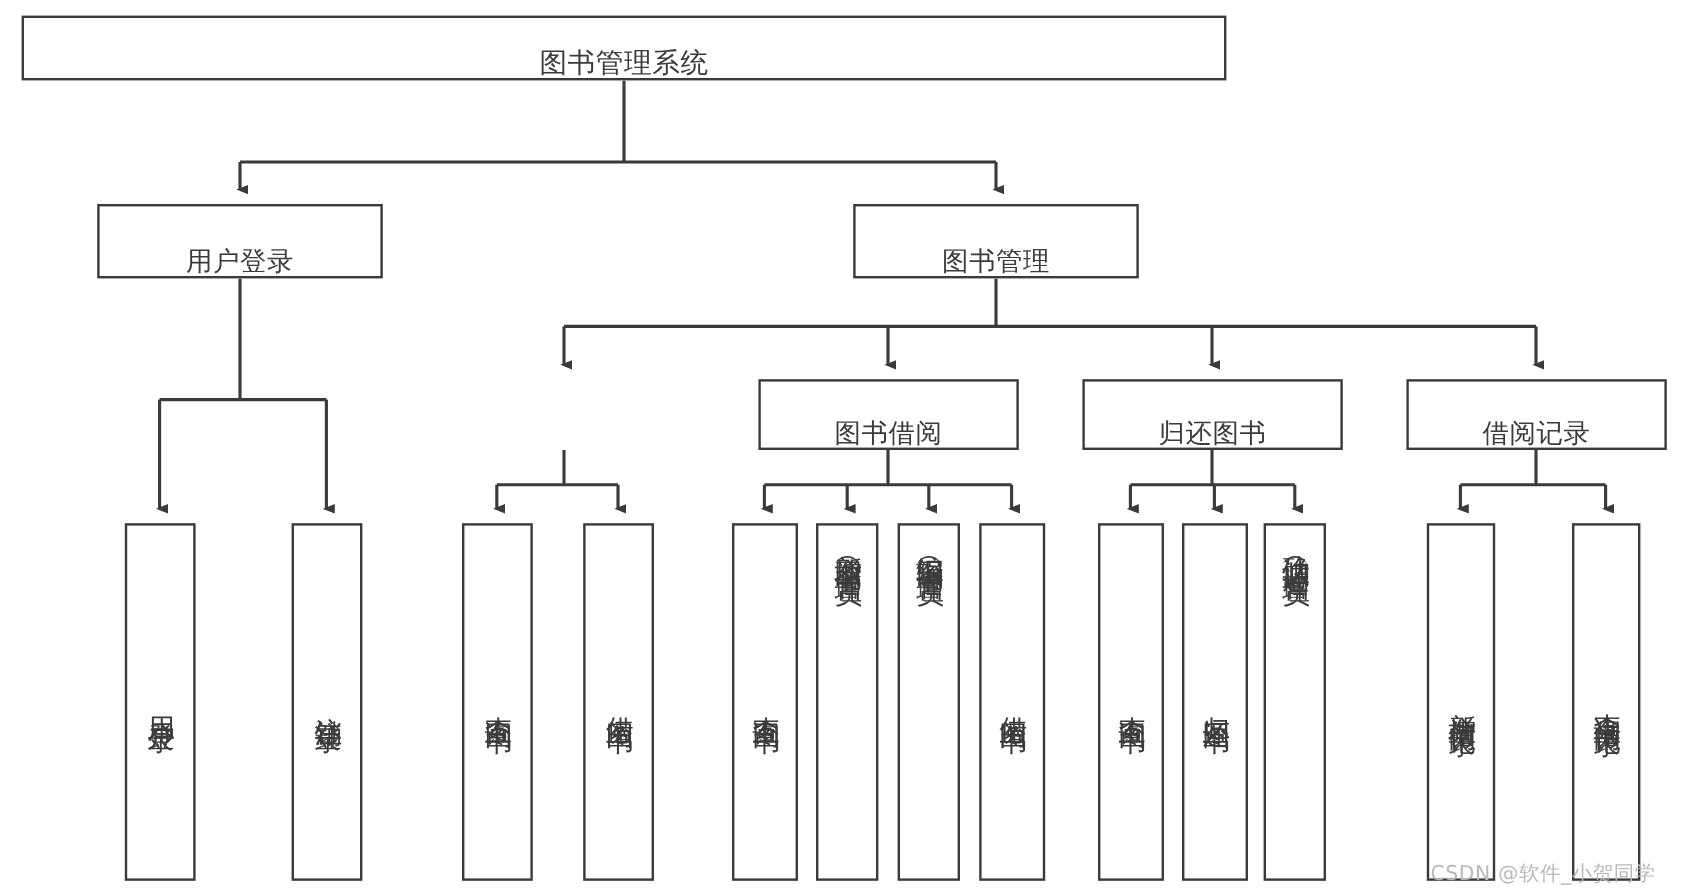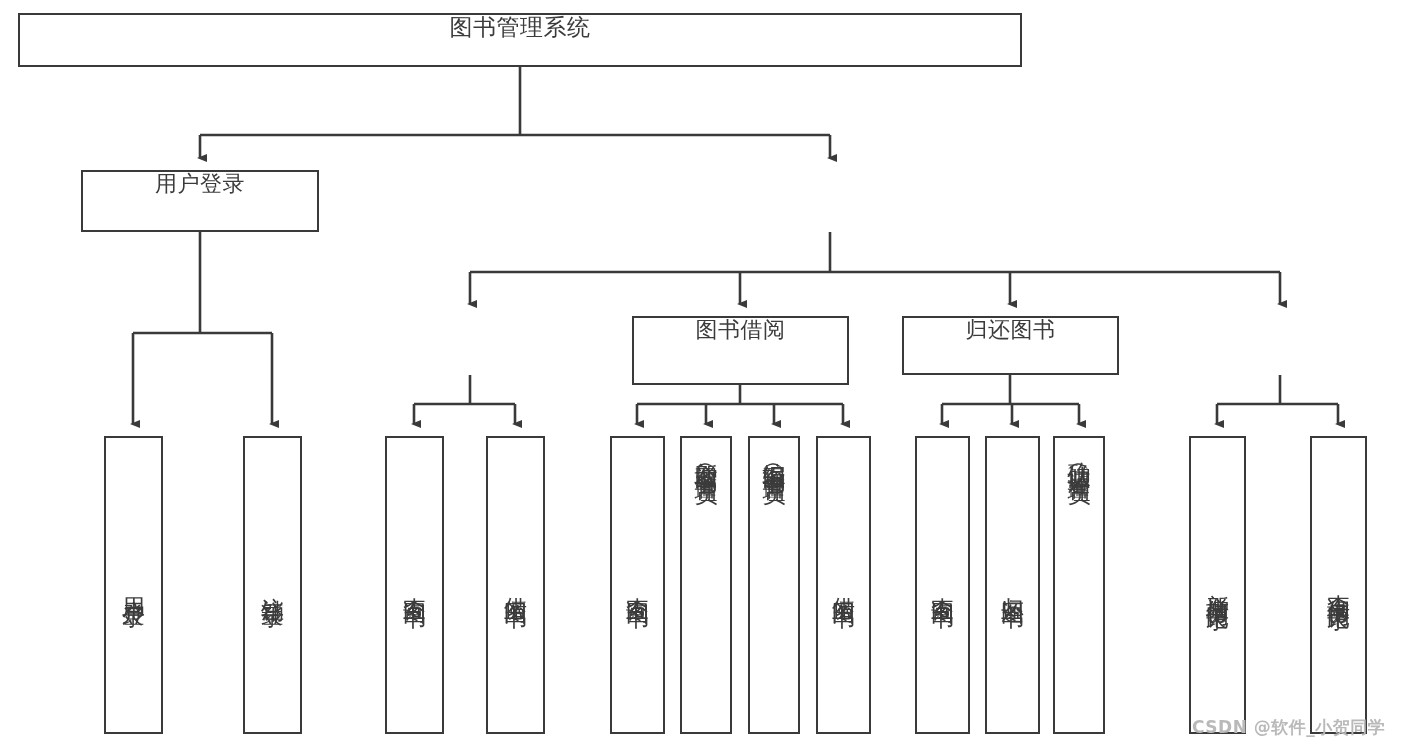--- a/index.html
+++ b/index.html
@@ -24,21 +24,21 @@
     width: 1405px;
     height: 747px;
     pointer-events: none;
   }
   .node {
     position: absolute;
     box-sizing: border-box;
     background: #ffffff;
     border: 2px solid #3a3a3a;
     display: flex;
-    align-items: flex-start;
+    align-items: flex-end;
     justify-content: center;
     color: #3b3b3b;
   }
   .node .label {
     text-align: center;
     line-height: 1.05;
     white-space: nowrap;
   }
   
   .node.horiz .label {
@@ -129,27 +129,33 @@
     </g>
   </svg>
 
   <div class="node horiz root" style="left:18px; top:13px; width:1004px; height:54px;">
     <span class="label">图书管理系统</span>
   </div>
 
   <div class="node horiz" style="left:81px; top:170px; width:238px; height:62px;">
     <span class="label">用户登录</span>
   </div>
-
-  <div class="node horiz" style="left:632px; top:316px; width:217px; height:69px;">
+  <div class="node horiz" style="left:711px; top:170px; width:238px; height:62px;">
+    <span class="label">图书管理</span>
+  </div>
+
+  <div class="node horiz" style="left:632px; top:316px; width:217px; height:59px;">
     <span class="label">图书借阅</span>
   </div>
   <div class="node horiz" style="left:902px; top:316px; width:217px; height:59px;">
     <span class="label">归还图书</span>
   </div>
+  <div class="node horiz" style="left:1172px; top:316px; width:217px; height:59px;">
+    <span class="label">借阅记录</span>
+  </div>
 
   <div class="node leaf centered" style="left:104px; top:436px; width:59px; height:298px;">
     <span class="label">用户登录</span>
   </div>
   <div class="node leaf centered" style="left:243px; top:436px; width:59px; height:298px;">
     <span class="label">注销登录</span>
   </div>
 
   <div class="node leaf centered" style="left:385px; top:436px; width:59px; height:298px;">
     <span class="label">查询图书</span>
@@ -181,15 +187,15 @@
     <span class="label">确认归还（管理员）</span>
   </div>
 
   <div class="node leaf centered" style="left:1189px; top:436px; width:57px; height:298px;">
     <span class="label">新增借阅记录</span>
   </div>
   <div class="node leaf centered" style="left:1310px; top:436px; width:57px; height:298px;">
     <span class="label">查询借阅记录</span>
   </div>
 
-  <div class="watermark" style="left:1192px; top:716px;font-weight:bold;">CSDN @软件_小贺同学</div>
+  <div class="watermark" style="left:1192px; top:716px;">CSDN @软件_小贺同学</div>
 
 </div>
 
 </body></html>

